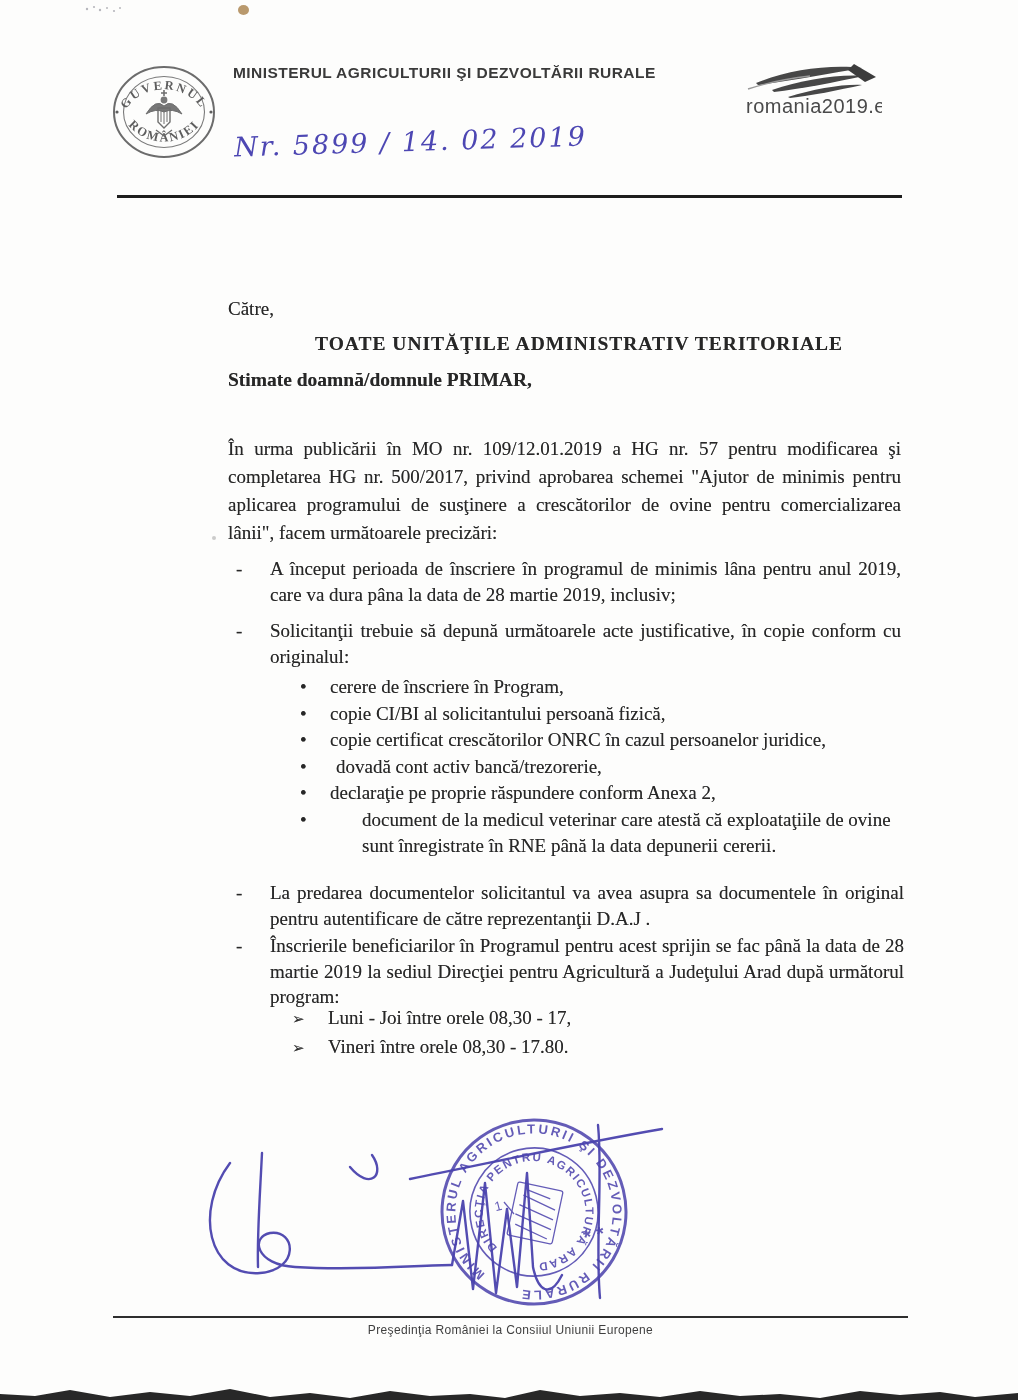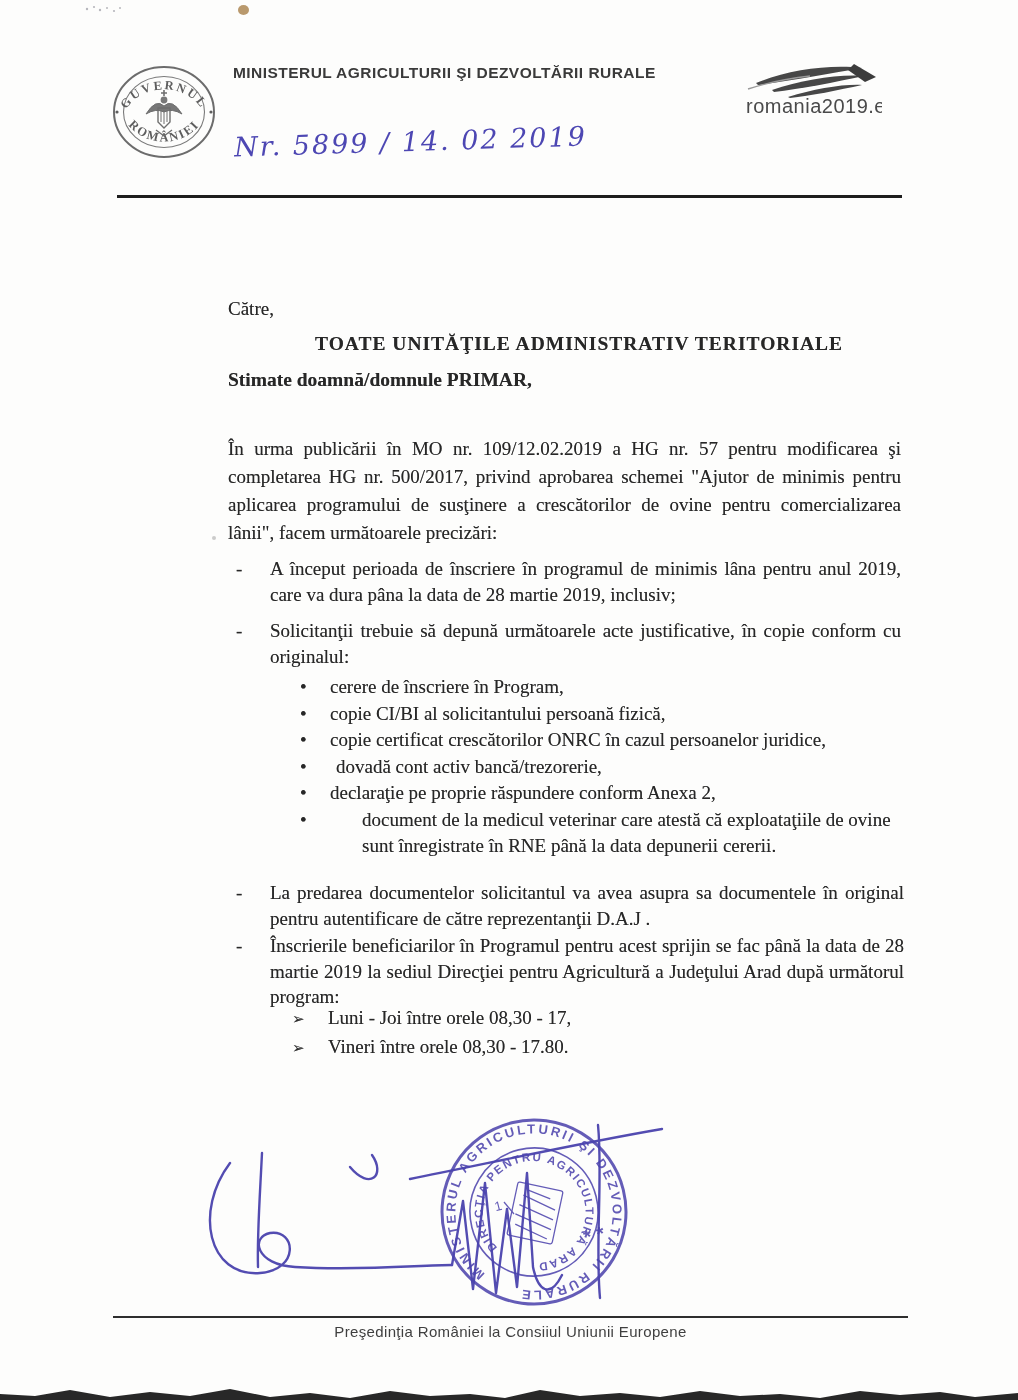--- a/index.html
+++ b/index.html
@@ -20,21 +20,21 @@
   .just{text-align:justify;text-justify:inter-word;}
   .bold{font-weight:700;}
   .listrow{display:flex;}
   .listrow .marker{flex:0 0 34px;}
   .listrow .txt{flex:1;}
   .bullets .listrow{line-height:26.5px;}
   .bullets .marker{flex:0 0 30px;text-align:left;}
   .schedule .listrow{line-height:27px;}
   .schedule .marker{flex:0 0 36px;font-family:"DejaVu Sans",sans-serif;font-size:15px;padding-top:2px;color:#2e2e2e;}
   
-  .footer-text{font-family:"Liberation Sans",sans-serif;font-size:15px;
+  .footer-text{font-family:"Liberation Sans",sans-serif;font-size:12px;
           color:#3f3f3f;letter-spacing:.35px;text-align:center;}
   .speck{border-radius:50%;}
   svg text{text-shadow:none;}
 </style>
 </head>
 <body>
 
 <div class="page">
 
   <div class="abs speck" style="left:238px;top:5px;width:11px;height:10px;background:#ad8754;opacity:.85;"></div>
@@ -88,21 +88,21 @@
     </g>
     <text x="4" y="57" font-family="Liberation Sans, sans-serif" font-size="20" fill="#4a4a4a" letter-spacing=".5">romania2019.eu</text>
   </svg>
 
   <div class="abs rule" style="left:117px;top:195px;width:785px;height:2.6px;"></div>
 
   <div class="abs serif" style="left:228px;top:295px;">Către,</div>
   <div class="abs serif bold" style="left:315px;top:330px;font-size:19.5px;letter-spacing:1px;">TOATE UNITĂŢILE ADMINISTRATIV TERITORIALE</div>
   <div class="abs serif bold" style="left:228px;top:366px;font-size:19.5px;">Stimate doamnă/domnule PRIMAR,</div>
 
-  <div class="abs serif just" style="left:228px;top:435px;width:673px;line-height:28px;">În urma publicării în MO nr. 109/12.02.2019 a HG nr. 57 pentru modificarea şi completarea HG nr. 500/2017, privind aprobarea schemei "Ajutor de minimis pentru aplicarea programului de susţinere a crescătorilor de ovine pentru comercializarea lânii", facem următoarele precizări:</div>
+  <div class="abs serif just" style="left:228px;top:435px;width:673px;line-height:28px;">În urma publicării în MO nr. 109/12.01.2019 a HG nr. 57 pentru modificarea şi completarea HG nr. 500/2017, privind aprobarea schemei "Ajutor de minimis pentru aplicarea programului de susţinere a crescătorilor de ovine pentru comercializarea lânii", facem următoarele precizări:</div>
 
   <div class="abs" style="left:228px;top:556px;width:673px;">
     <div class="listrow serif" style="line-height:26px;margin-bottom:10px;">
       <span class="marker" style="padding-left:8px;">-</span>
       <div class="txt just">A început perioada de înscriere în programul de minimis lâna pentru anul 2019, care va dura pâna la data de 28 martie 2019, inclusiv;</div>
     </div>
     <div class="listrow serif" style="line-height:26px;">
       <span class="marker" style="padding-left:8px;">-</span>
       <div class="txt just">Solicitanţii trebuie să depună următoarele acte justificative, în copie conform cu originalul:</div>
     </div>

